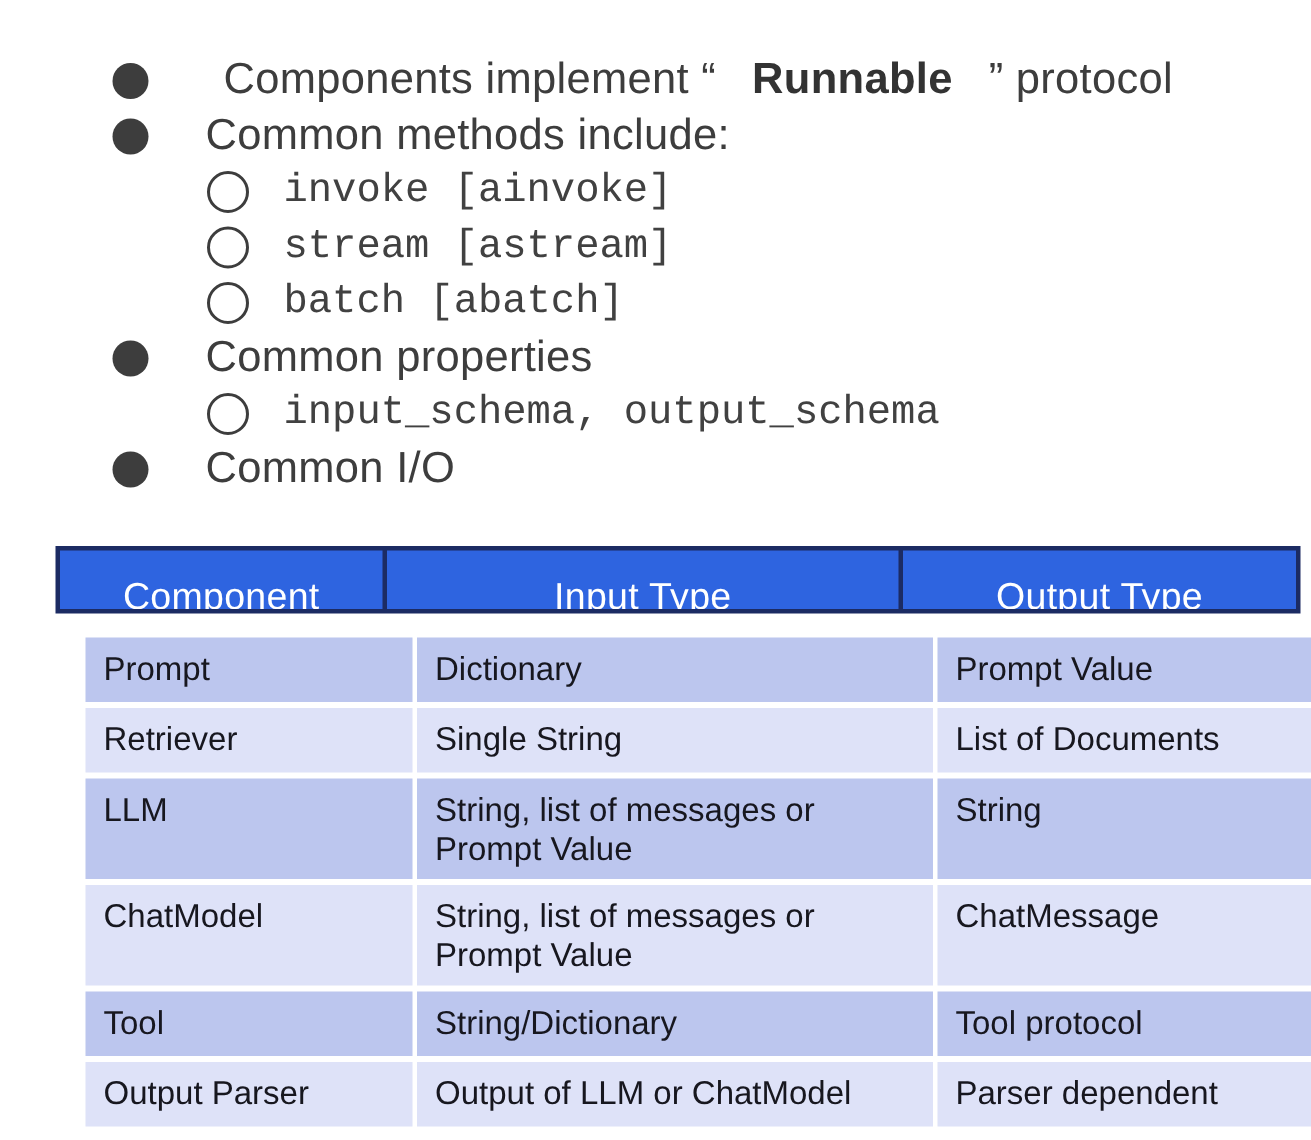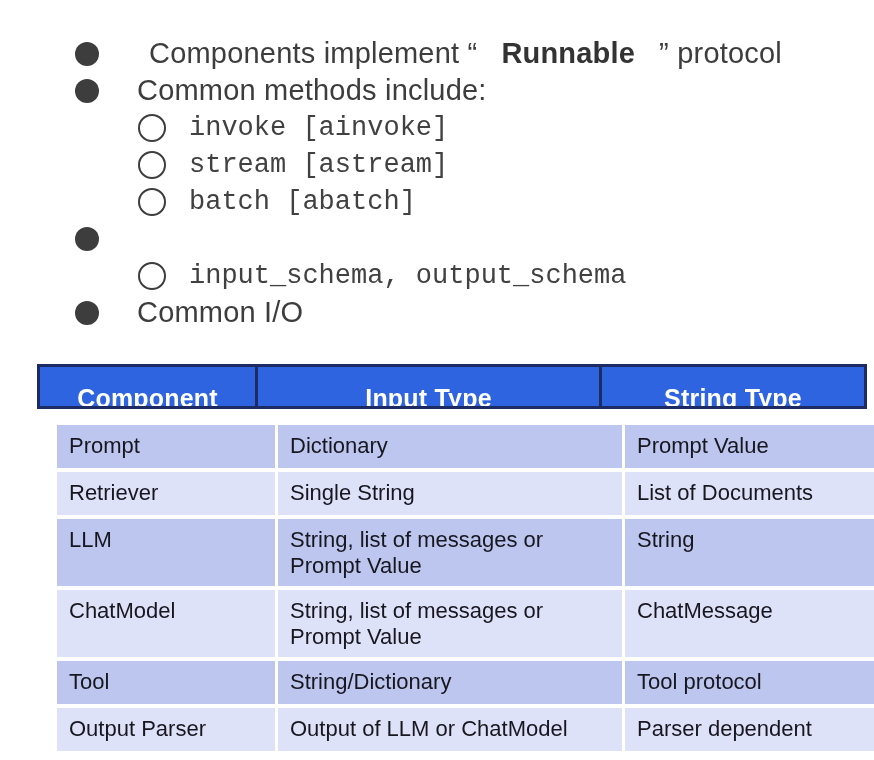--- a/index.html
+++ b/index.html
@@ -46,21 +46,21 @@
     position: absolute; left: 25px; top: 352px; width: 830px; height: 45px;
     background: var(--header-border, #1c2b63);
     padding: 3px;
     display: grid;
     grid-template-columns: 215px 341px auto;
     column-gap: 3px;
   }
   .hcell {
     background: var(--header-blue, #2e64e0);
     color: var(--header-text, #ffffff);
-    font-size: 25px; font-weight: 700;
+    font-size: 25px; font-weight: 400;
     text-align: center; line-height: 39px;
     letter-spacing: 0.2px;
     white-space: nowrap; overflow: hidden;
   }
   .tbody {
     position: absolute; left: 33px; top: 401px; width: 830px;
     display: grid;
     grid-template-columns: 218px 344px 262px;
     column-gap: 3px; row-gap: 4px;
     background: #ffffff;
@@ -111,38 +111,39 @@
       <span class="l2t">stream [astream]</span>
     </div>
 
     <div class="l2">
       <span class="ring"></span>
       <span class="l2t">batch [abatch]</span>
     </div>
 
     <div class="l1">
       <span class="dot"></span>
+      <span class="l1t">Common properties</span>
     </div>
 
     <div class="l2">
       <span class="ring"></span>
       <span class="l2t">input_schema, output_schema</span>
     </div>
 
     <div class="l1">
       <span class="dot"></span>
       <span class="l1t">Common I/O</span>
     </div>
 
   </div>
 
   <div class="thead">
     <div class="hcell">Component</div>
     <div class="hcell">Input Type</div>
-    <div class="hcell">String Type</div>
+    <div class="hcell">Output Type</div>
   </div>
 
   <div class="tbody">
     <div class="cell ra">Prompt</div>
     <div class="cell ra">Dictionary</div>
     <div class="cell ra">Prompt Value</div>
 
     <div class="cell rb">Retriever</div>
     <div class="cell rb">Single String</div>
     <div class="cell rb">List of Documents</div>

